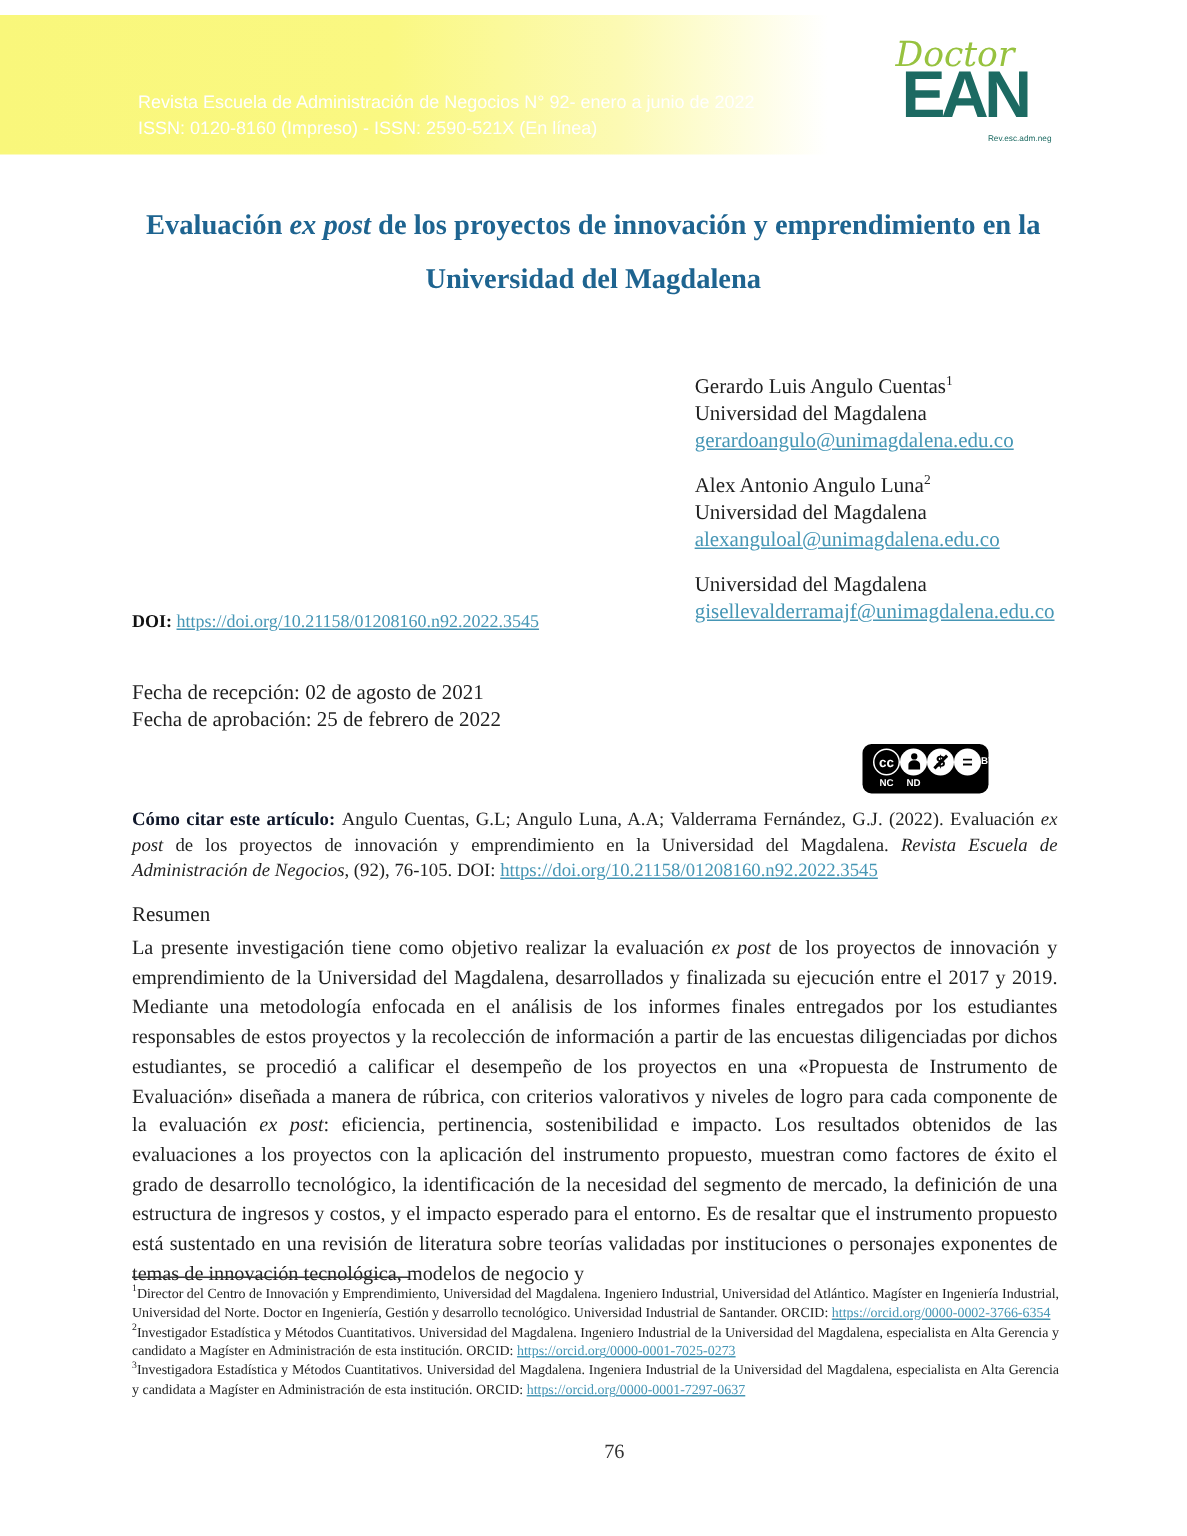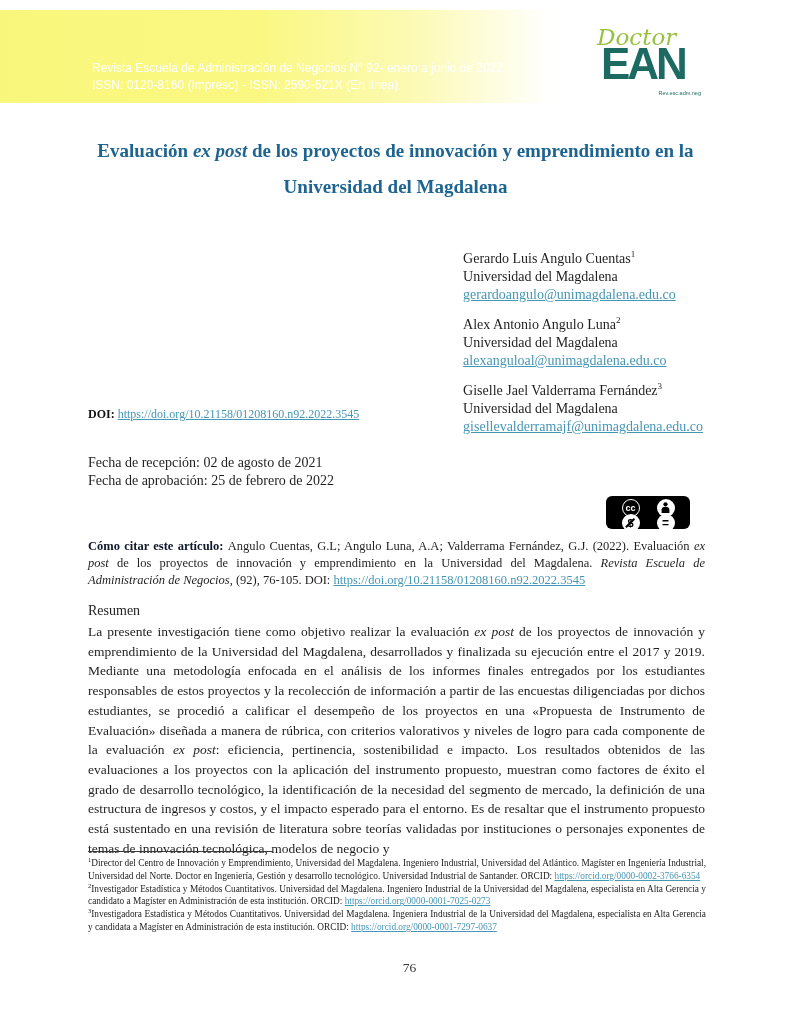--- a/index.html
+++ b/index.html
@@ -35,22 +35,22 @@
   sup { font-size:9px; vertical-align:super; line-height:0; }
 
   
   .doi { position:absolute; top:407px; left:88px; font-size:12px; }
   .doi .doi-label { font-weight:bold; color:#111; }
   .doi a { color:#4696b5; text-decoration:underline; }
   .dates { position:absolute; top:454px; left:88px; font-size:14px; line-height:18px; }
 
   
   .cc-badge { position:absolute; top:496px; left:575px; width:84px; height:33px; background:#000;
-              border-radius:6px; display:grid; grid-template-columns:repeat(2,1fr);
-              grid-template-rows:21px 9px; align-items:center; justify-items:center; padding:1px 7px;margin-left:31px; }
+              border-radius:6px; display:grid; grid-template-columns:repeat(6,1fr);
+              grid-template-rows:21px 9px; align-items:center; justify-items:center; padding:1px 7px; }
   .cc-circle { width:18px; height:18px; border-radius:50%; background:#fff; display:flex;
                align-items:center; justify-content:center; overflow:hidden; }
   .cc-circle.outline { background:#000; border:1.8px solid #fff; width:18px; height:18px;
                        color:#fff; font-family:"Liberation Sans",sans-serif; font-weight:bold; font-size:9px; }
   .cc-label { color:#fff; font-family:"Liberation Sans",sans-serif; font-weight:bold; font-size:6.5px; line-height:8px; }
   .nc-dollar { position:relative; font-family:"Liberation Sans",sans-serif; font-weight:bold; font-size:11px; color:#000; }
   .nc-dollar::after { content:''; position:absolute; left:-3px; right:-3px; top:48%; height:1.6px;
                       background:#000; transform:rotate(-45deg); }
   .nd-eq { font-family:"Liberation Sans",sans-serif; font-weight:bold; font-size:12px; color:#000; line-height:10px; }
 
@@ -101,21 +101,20 @@
       <div><span>Gerardo Luis Angulo Cuentas</span><sup>1</sup></div>
       <div>Universidad del Magdalena</div>
       <a href="#">gerardoangulo@unimagdalena.edu.co</a>
     </div>
     <div class="author">
       <div><span>Alex Antonio Angulo Luna</span><sup>2</sup></div>
       <div>Universidad del Magdalena</div>
       <a href="#">alexanguloal@unimagdalena.edu.co</a>
     </div>
     <div class="author">
-      <div><span>Giselle Jael Valderrama Fernández</span><sup>3</sup></div>
       <div>Universidad del Magdalena</div>
       <a href="#">gisellevalderramajf@unimagdalena.edu.co</a>
     </div>
   </div>
 
   <div class="doi">
     <span class="doi-label">DOI: </span><a href="#">https://doi.org/10.21158/01208160.n92.2022.3545</a>
   </div>
 
   <div class="dates">

